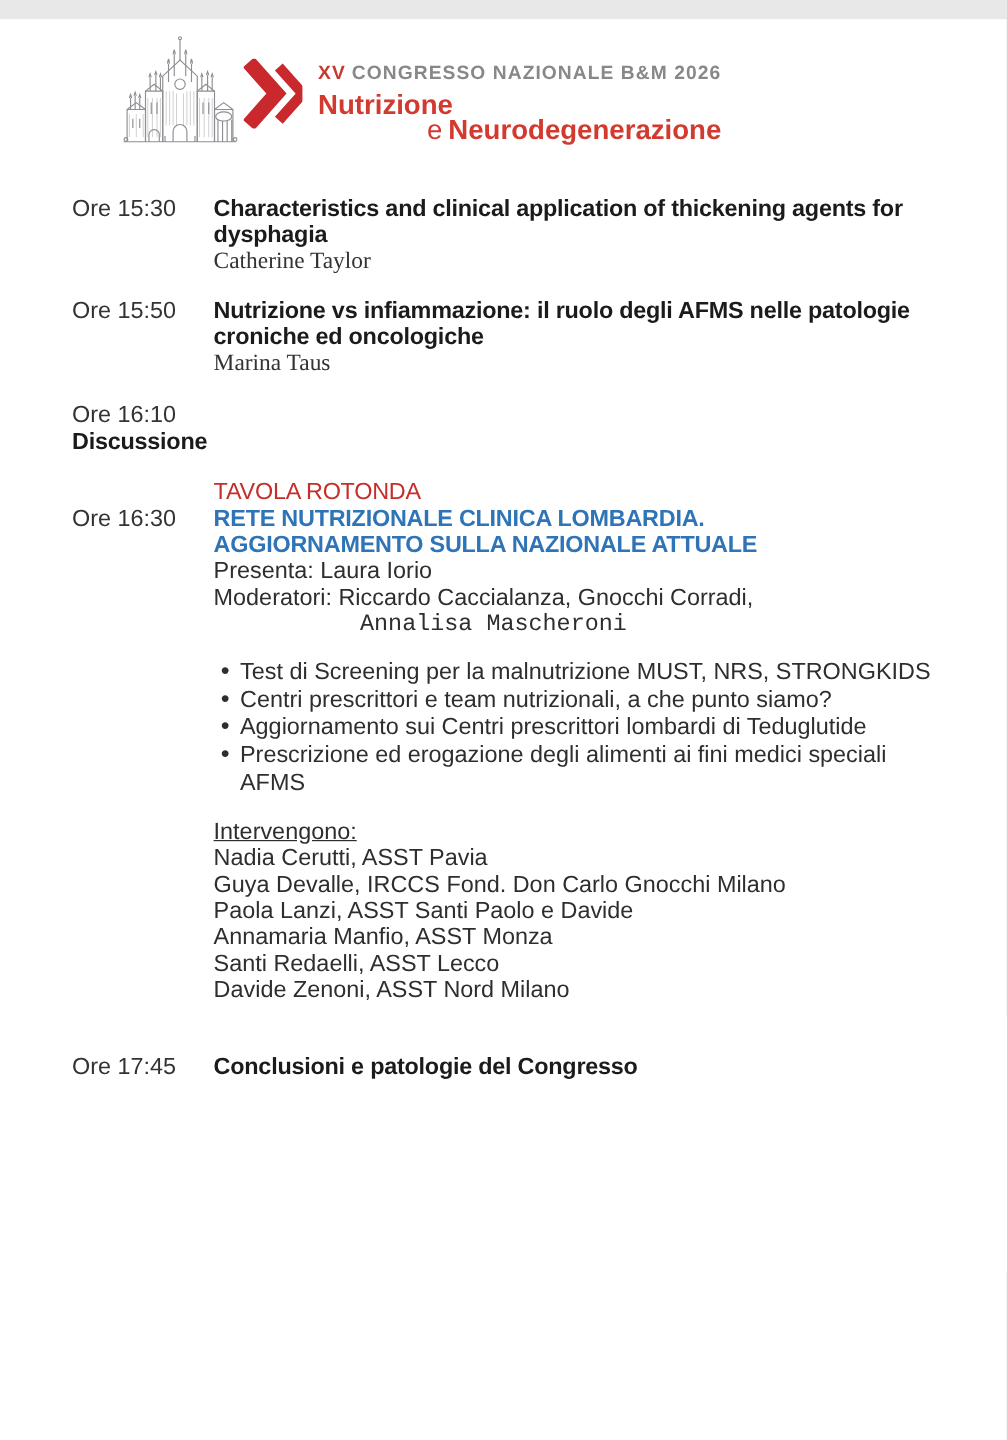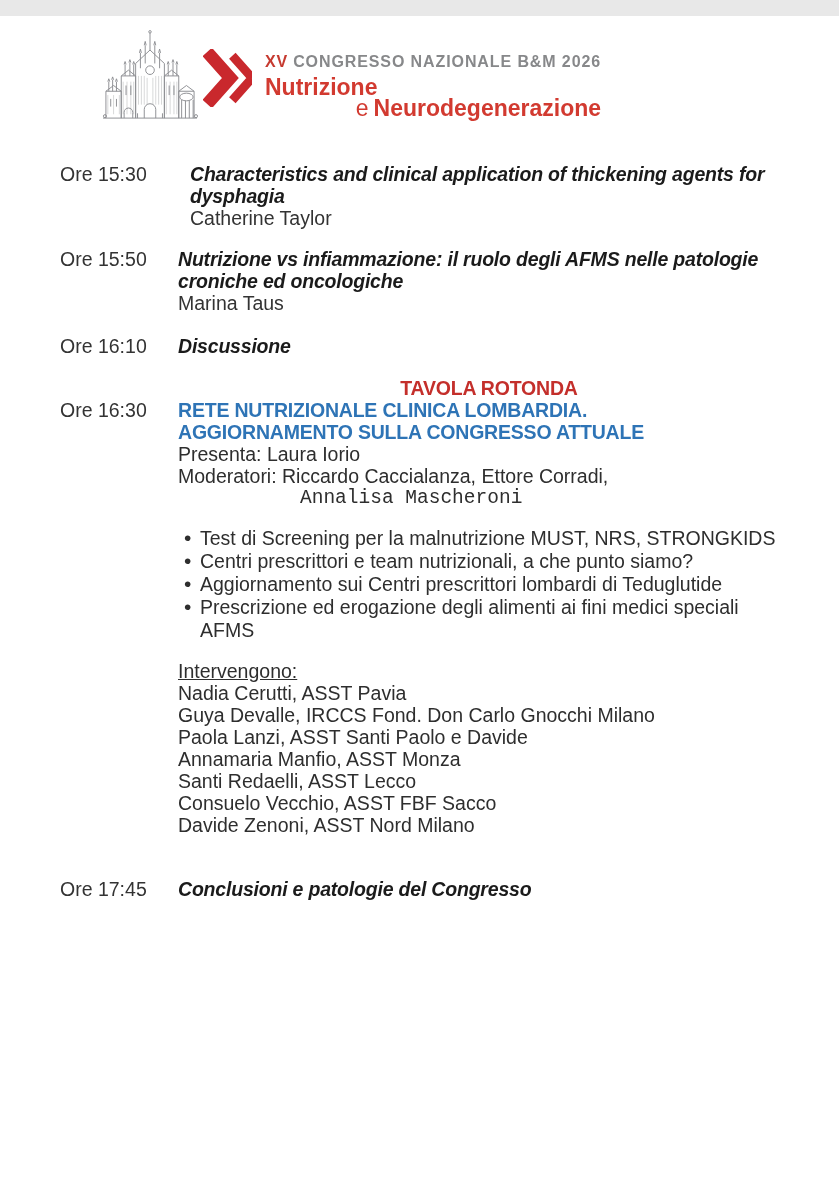--- a/index.html
+++ b/index.html
@@ -20,27 +20,27 @@
   .congress-line{font-size:16px;font-weight:700;letter-spacing:0.9px;color:#87888a;line-height:18px;white-space:nowrap;}
   .congress-line .xv{color:#c63a30;margin-right:5px;}
   .brand-line{font-size:23px;font-weight:800;color:#d23a30;line-height:20px;margin-top:6px;white-space:nowrap;}
   .brand-line.second{margin-top:1px;text-align:right;}
   .brand-line .e-prefix{font-weight:400;margin-right:5px;}
   
   .schedule{position:absolute;left:60px;top:147px;width:740px;font-size:19.5px;line-height:22px;}
   .row{display:flex;align-items:flex-start;}
   .time{width:118px;flex:none;color:#333333;}
   .content{width:650px;}
-  .session-title{font-weight:700;color:#1b1b1b;white-space:pre-line;letter-spacing:-0.2px;font-style:italic;}
-  .speaker{color:#333333;}
-  .mb1{margin-bottom:19px;gap:12px;}
+  .session-title{font-weight:700;color:#1b1b1b;white-space:pre-line;letter-spacing:-0.2px;}
+  .speaker{color:#333333;font-family:Liberation Serif, serif;}
+  .mb1{margin-bottom:19px;}
   .mb2{margin-bottom:21px;}
-  .mb3{margin-bottom:20px;}
+  .mb3{margin-bottom:20px;flex-direction:column;}
   .tavola-time{margin-top:22px;}
-  .kicker{color:#c42f2b;font-weight:700;letter-spacing:-0.2px;text-align:center;}
+  .kicker{color:#c42f2b;font-weight:400;letter-spacing:-0.2px;}
   .blue-title{color:#2e74b6;font-weight:800;white-space:pre-line;letter-spacing:-0.2px;}
   .mod-line2{padding-left:122px;font-family:Liberation Mono, monospace;}
   .bullets{margin:18px 0 0 0;padding:0;list-style:none;line-height:23px;}
   .bullets li{position:relative;padding-left:22px;max-width:600px;white-space:pre-line;}
   .bullets li::before{content:"\2022";position:absolute;left:6px;top:-1px;font-size:21px;}
   .speakers-label{margin-top:18px;text-decoration:underline;}
   .speakers{margin:0;padding:0;list-style:none;line-height:22px;}
   .final-row{margin-top:42px;}
 </style>
 </head>
@@ -149,41 +149,40 @@
       <div class="content">
         <div class="session-title">Discussione</div>
       </div>
     </div>
 
     <div class="row">
       <div class="time tavola-time">Ore 16:30</div>
       <div class="content">
         <div class="kicker">TAVOLA ROTONDA</div>
         <div class="blue-title">RETE NUTRIZIONALE CLINICA LOMBARDIA.
-AGGIORNAMENTO SULLA CONGRESSO ATTUALE</div>
+AGGIORNAMENTO SULLA NAZIONALE ATTUALE</div>
         <div>Presenta: Laura Iorio</div>
-        <div>Moderatori: Riccardo Caccialanza, Ettore Corradi,</div>
+        <div>Moderatori: Riccardo Caccialanza, Gnocchi Corradi,</div>
         <div class="mod-line2">Annalisa Mascheroni</div>
 
         <ul class="bullets">
           <li>Test di Screening per la malnutrizione MUST, NRS, STRONGKIDS</li>
           <li>Centri prescrittori e team nutrizionali, a che punto siamo?</li>
           <li>Aggiornamento sui Centri prescrittori lombardi di Teduglutide</li>
           <li>Prescrizione ed erogazione degli alimenti ai fini medici speciali
 AFMS</li>
         </ul>
 
         <div class="speakers-label">Intervengono:</div>
         <ul class="speakers">
           <li>Nadia Cerutti, ASST Pavia</li>
           <li>Guya Devalle, IRCCS Fond. Don Carlo Gnocchi Milano</li>
           <li>Paola Lanzi, ASST Santi Paolo e Davide</li>
           <li>Annamaria Manfio, ASST Monza</li>
           <li>Santi Redaelli, ASST Lecco</li>
-          <li>Consuelo Vecchio, ASST FBF Sacco</li>
           <li>Davide Zenoni, ASST Nord Milano</li>
         </ul>
       </div>
     </div>
 
     <div class="row final-row">
       <div class="time">Ore 17:45</div>
       <div class="content">
         <div class="session-title">Conclusioni e patologie del Congresso</div>
       </div>

